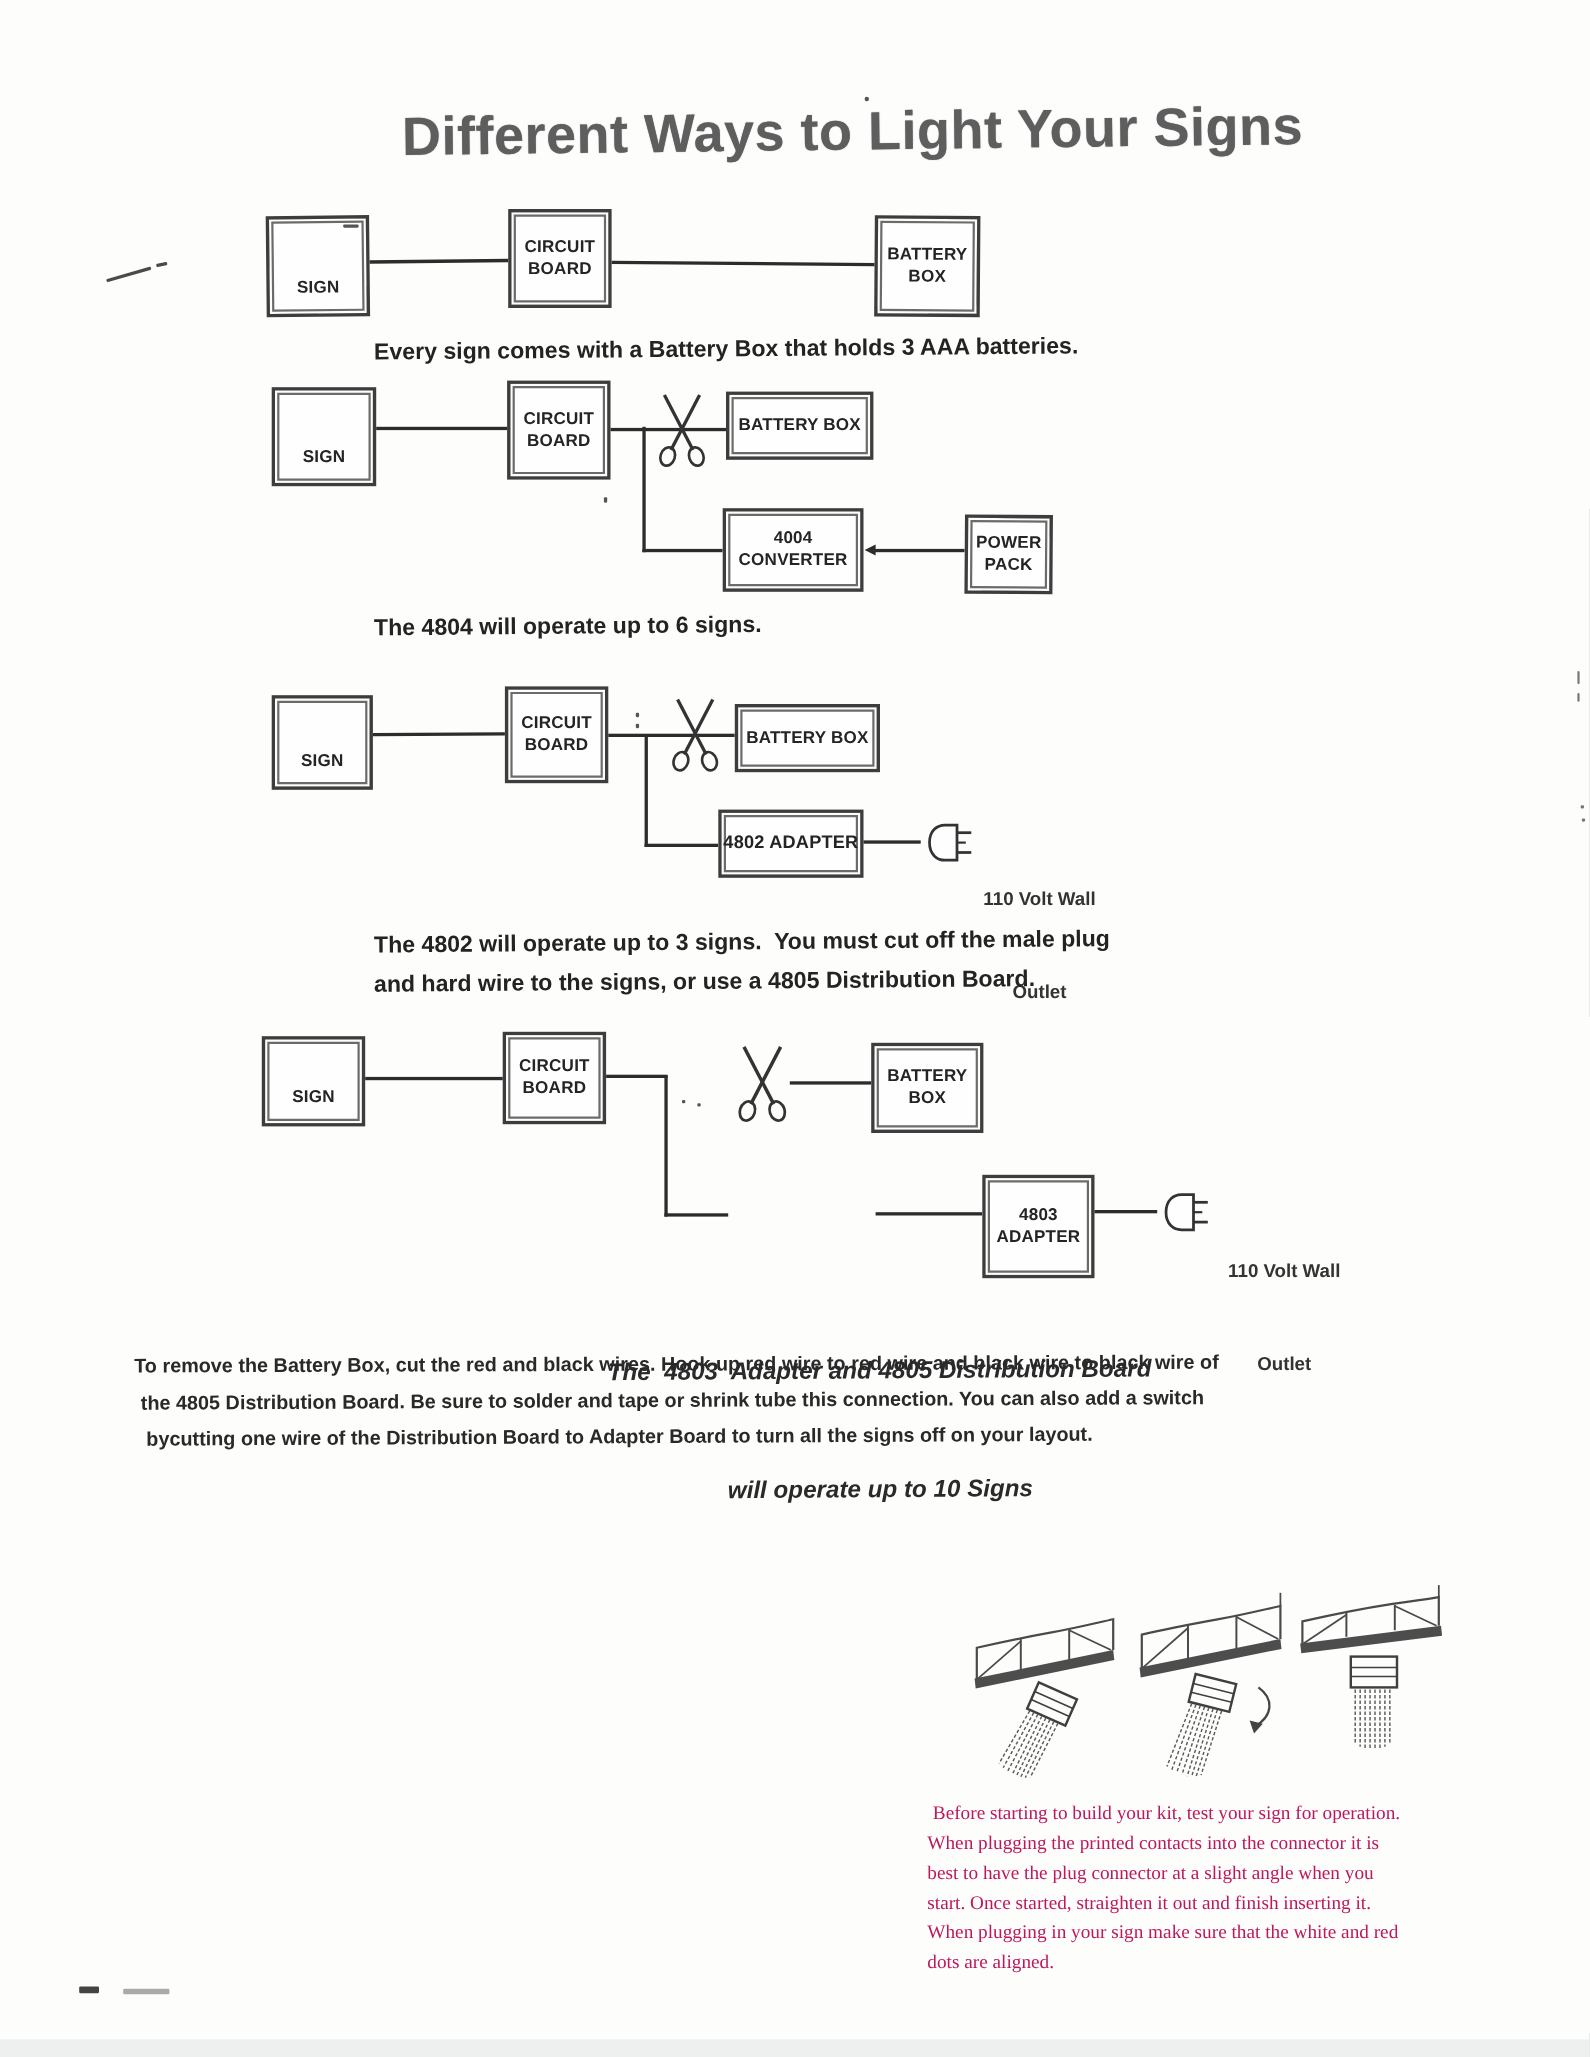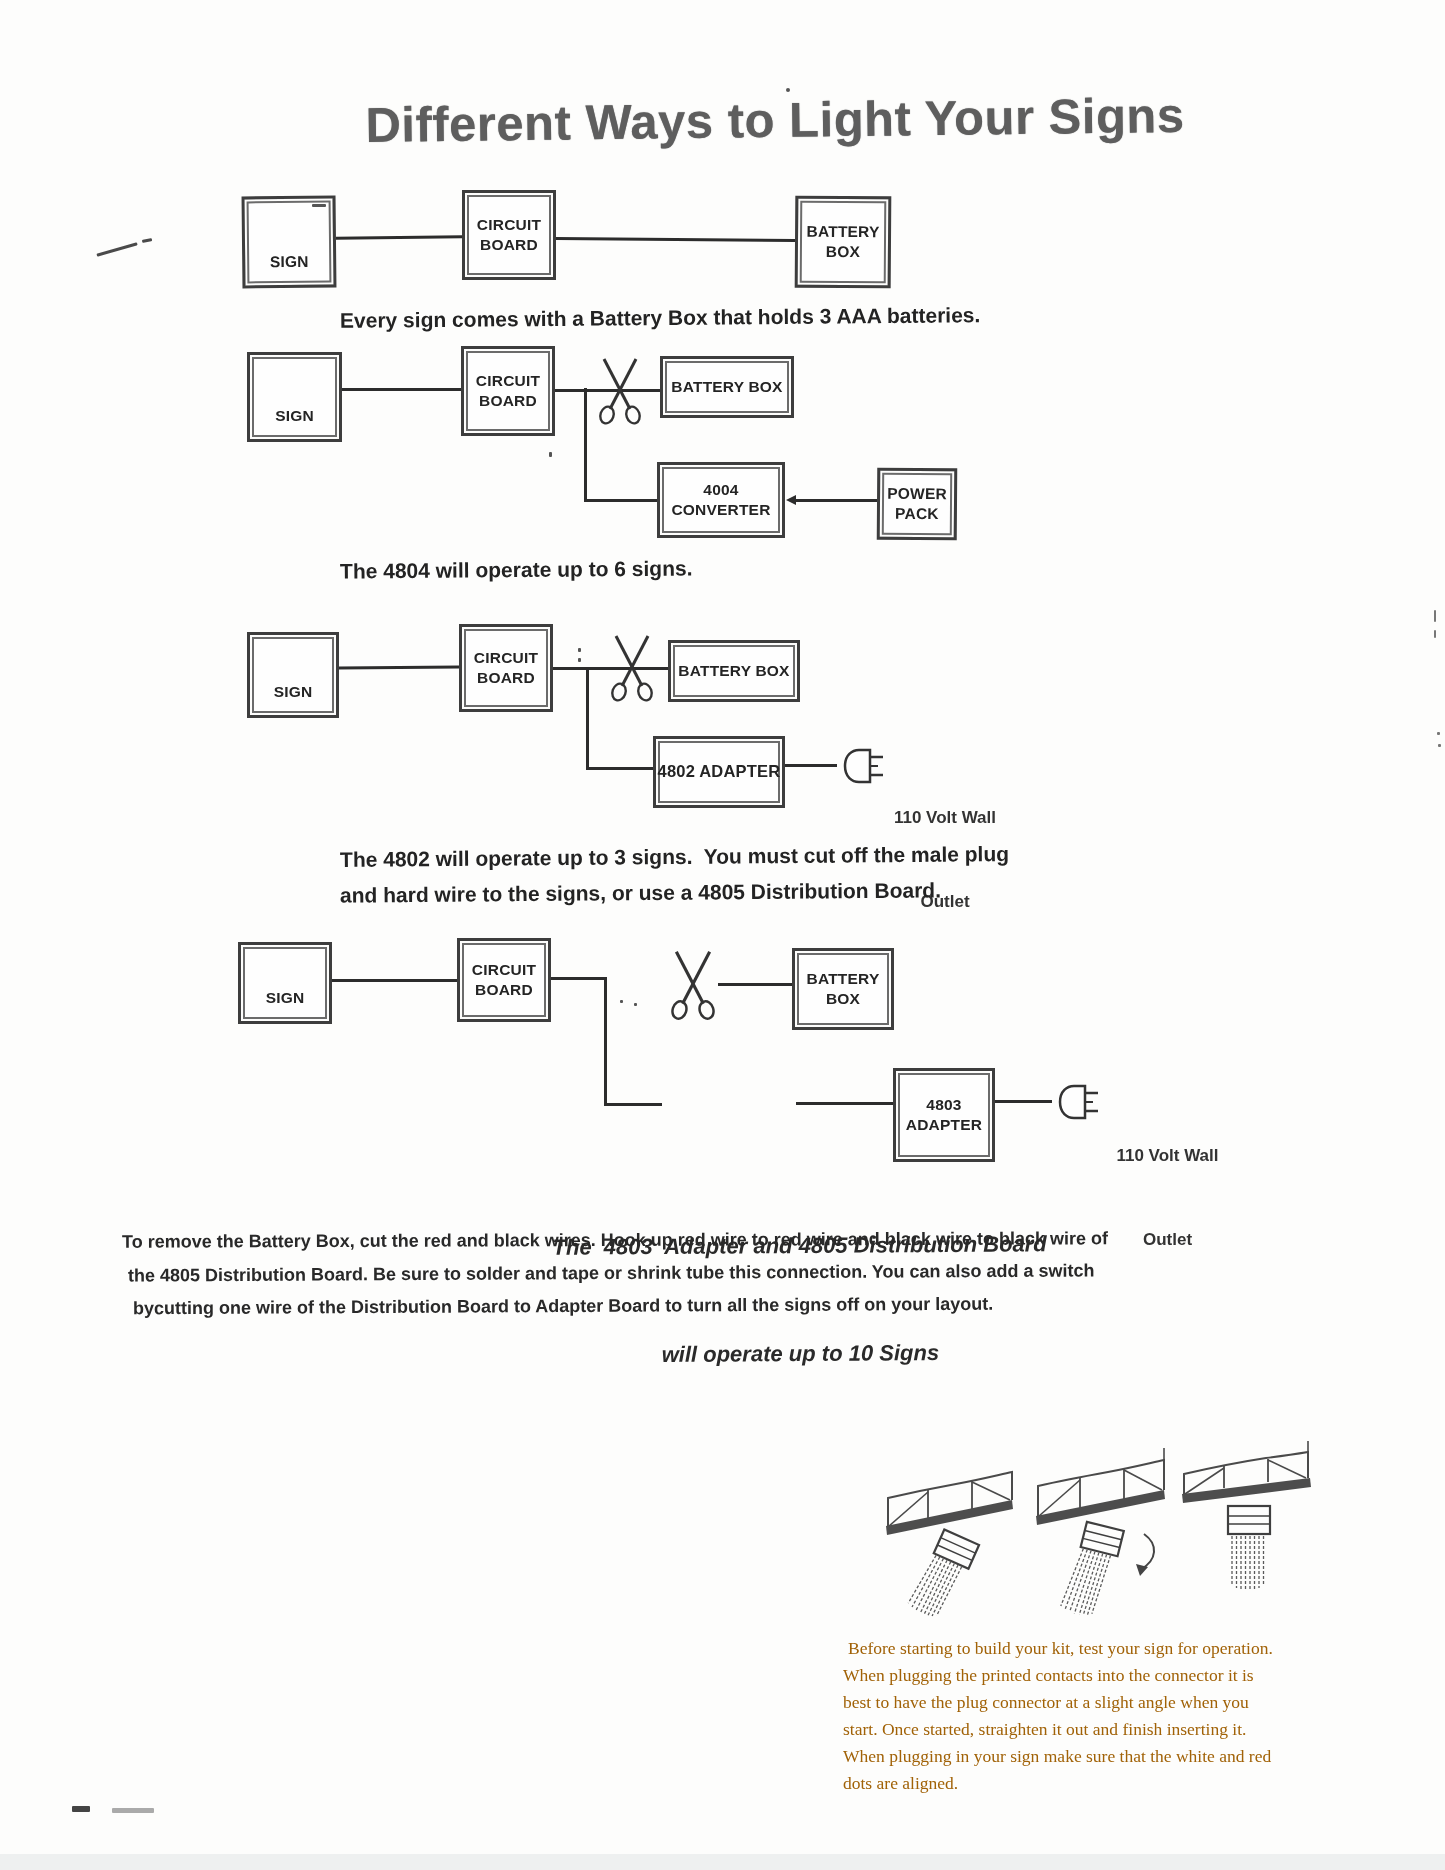--- a/index.html
+++ b/index.html
@@ -19,21 +19,21 @@
   .italcap{position:absolute;text-align:center;font-weight:700;font-style:italic;
            font-size:22px;color:#2a2a2a;line-height:36px;white-space:pre;}
   .note{position:absolute;font-weight:700;color:#292929;font-size:18px;white-space:pre;}
   .outlet{position:absolute;font-weight:700;color:#333;font-size:17px;text-align:center;line-height:28px;white-space:pre;}
   .title{position:absolute;left:300px;top:92px;width:950px;text-align:center;
          font-size:49px;font-weight:700;letter-spacing:.5px;color:#5e5e5e;
          transform:rotate(-0.7deg);text-shadow:0 0 1px #8a8a8a;white-space:pre;}
   .mount-h{position:absolute;left:812px;top:1364px;font-size:50px;font-weight:400;
            letter-spacing:.5px;color:#3e3e3e;white-space:pre;}
   .serifline{position:absolute;font-family:"Liberation Serif",serif;font-size:17.5px;
-             color:#a16207;white-space:pre;}
+             color:#be185d;white-space:pre;}
   .arrow-left{position:absolute;width:0;height:0;border-top:5px solid transparent;
               border-bottom:5px solid transparent;border-right:10px solid #2c2c2c;}
   .speck{position:absolute;background:#555;border-radius:1px;}
   .strip{position:absolute;left:0;top:1854px;width:1445px;height:16px;background:#eef0f0;}
   svg{position:absolute;overflow:visible;}
 </style>
 </head>
 <body>
 
 <div class="page">
@@ -75,21 +75,21 @@
   <div class="speck" style="left:578px;top:658px;width:3px;height:4px;"></div>
   <svg style="left:608px;top:634px;" width="48" height="68" viewBox="0 0 48 68">
     <line x1="8" y1="2" x2="34" y2="52" stroke="#333" stroke-width="3"></line>
     <line x1="40" y1="2" x2="14" y2="52" stroke="#333" stroke-width="3"></line>
     <ellipse cx="11" cy="58" rx="6.5" ry="8.5" fill="none" stroke="#333" stroke-width="2.4" transform="rotate(18 11 58)"></ellipse>
     <ellipse cx="37" cy="58" rx="6.5" ry="8.5" fill="none" stroke="#333" stroke-width="2.4" transform="rotate(-18 37 58)"></ellipse>
   </svg>
   <div class="box nowrap" style="left:668px;top:640px;width:132px;height:62px;">BATTERY BOX</div>
   <div class="vl" style="left:586px;top:668px;height:102px;"></div>
   <div class="hl" style="left:586px;top:767px;width:67px;"></div>
-  <div class="box nowrap" style="left:653px;top:736px;width:132px;height:72px;font-size:16.5px;">4802 ADAPTER</div>
+  <div class="box nowrap" style="left:653px;top:736px;width:132px;height:62px;font-size:16.5px;">4802 ADAPTER</div>
   <div class="hl" style="left:785px;top:764px;width:52px;"></div>
   <svg style="left:837px;top:746px;" width="50" height="40" viewBox="0 0 50 40">
     <path d="M8,20 C8,9 15,4 22,4 L33,4 L33,36 L22,36 C15,36 8,31 8,20 Z" fill="#fefefe" stroke="#333" stroke-width="2.5"></path>
     <line x1="33" y1="11" x2="46" y2="11" stroke="#333" stroke-width="2.5"></line>
     <line x1="33" y1="20" x2="41" y2="20" stroke="#333" stroke-width="2"></line>
     <line x1="33" y1="29" x2="46" y2="29" stroke="#333" stroke-width="2.5"></line>
   </svg>
   <div class="outlet" style="left:880px;top:748px;width:130px;">
     <div>110 Volt Wall</div>
     <div>Outlet</div>

